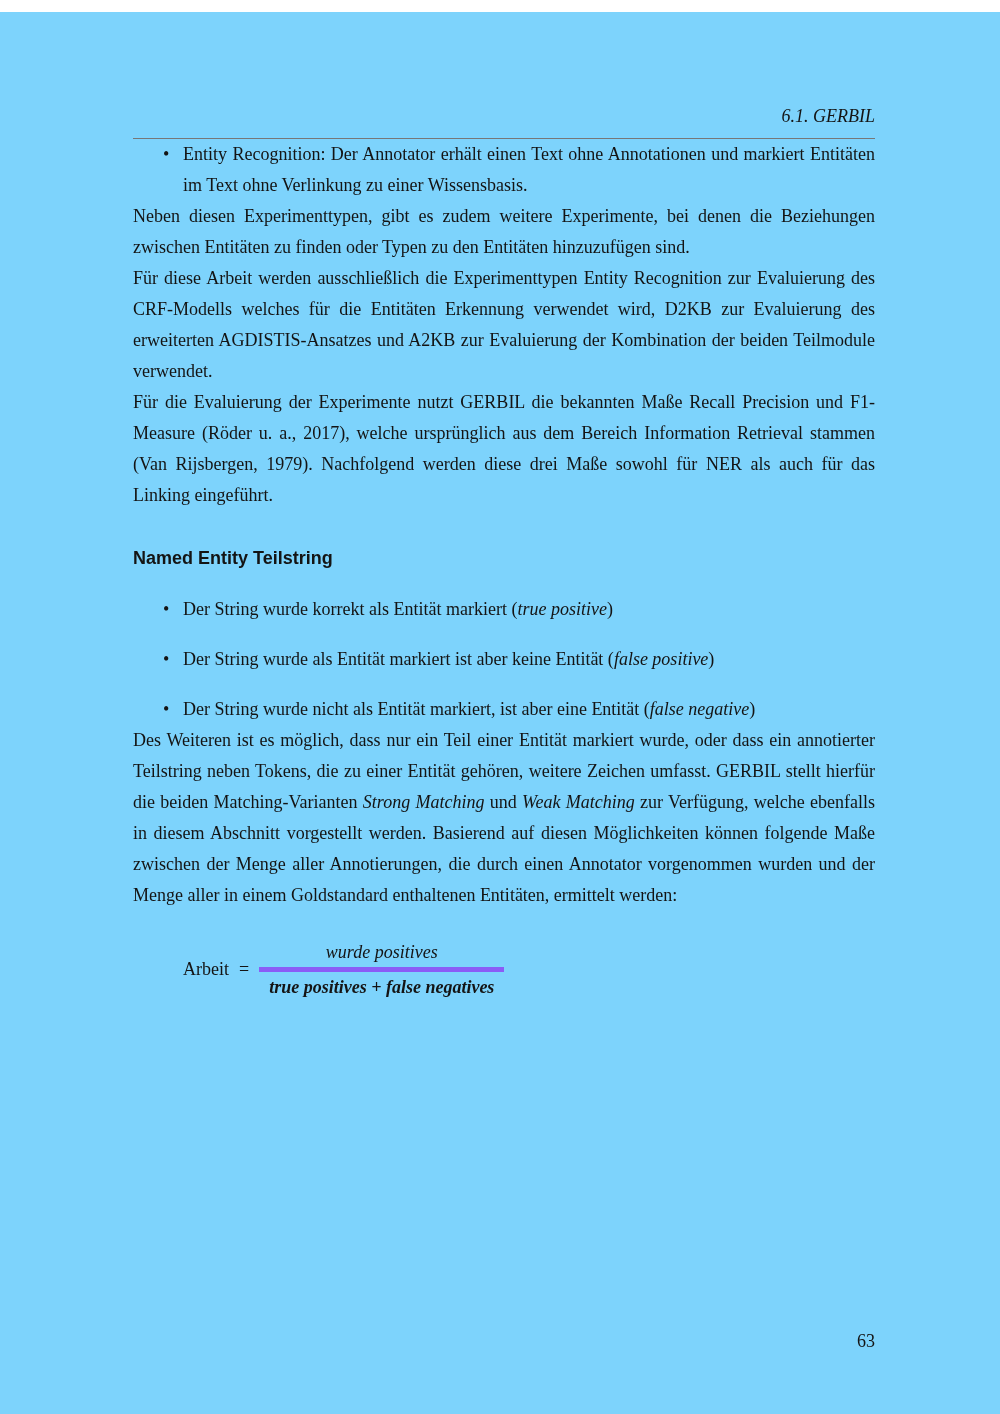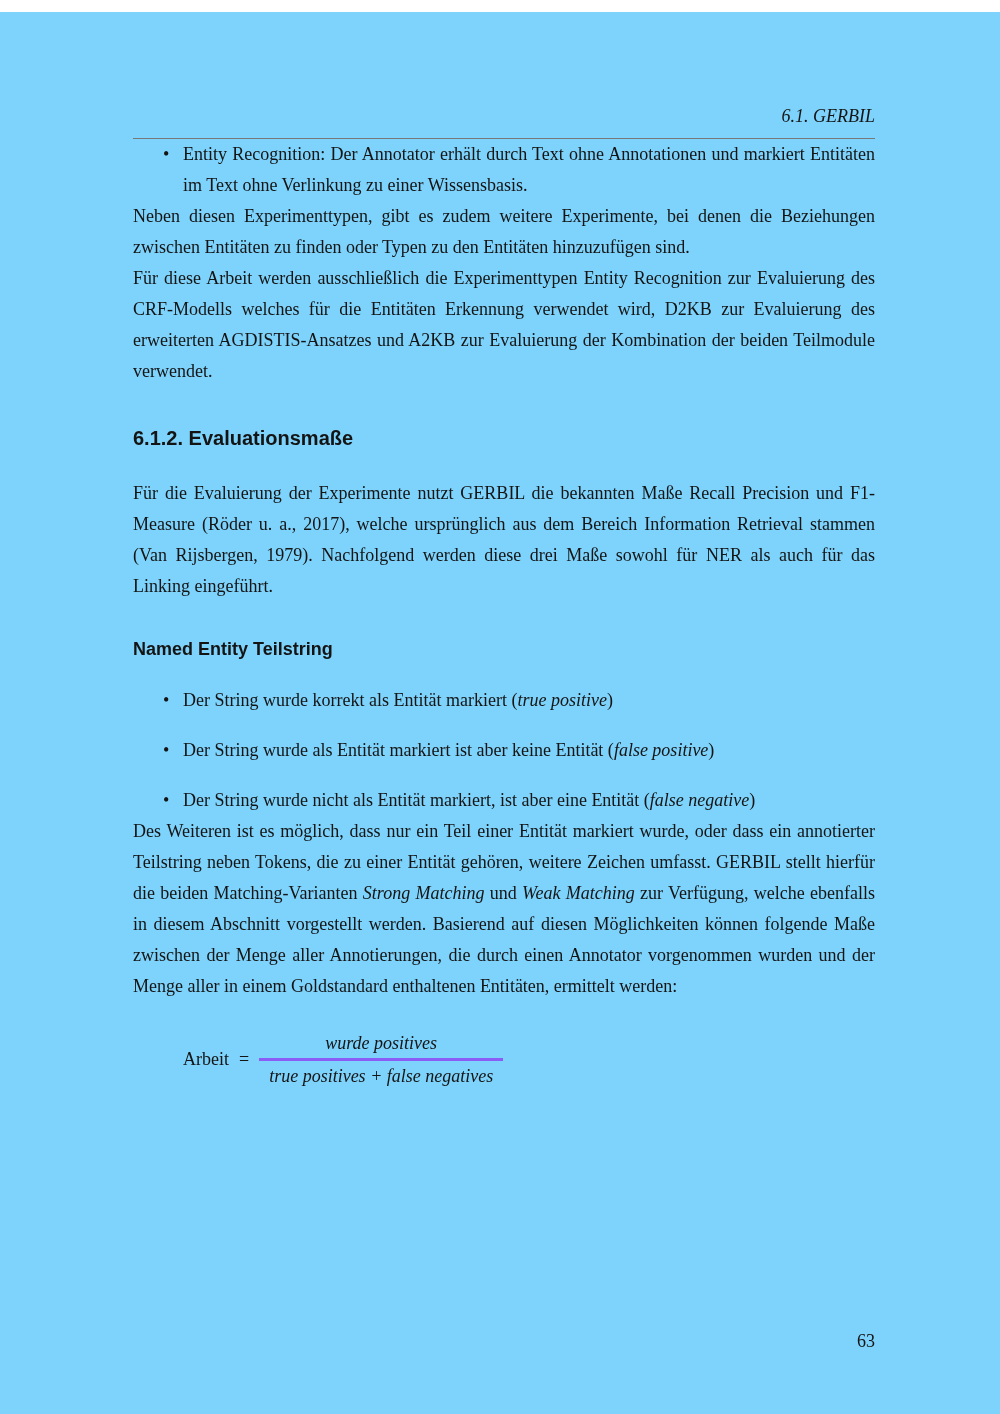--- a/index.html
+++ b/index.html
@@ -63,21 +63,21 @@
   .formula {
     display: flex;
     align-items: center;
     margin: 30px 0 0 50px;
     font-size: 18px;
   }
   .formula .lhs { font-style: normal; }
   .formula .eq { margin: 0 10px; }
   .frac { display: inline-block; text-align: center; font-style: italic; }
   .frac .num { display: block; padding: 0 10px 4px 10px; line-height: 22px; }
-  .frac .den { display: block; border-top: 3px solid #8b5cf6; padding: 4px 10px 0 10px; line-height: 22px; }
+  .frac .den { display: block; border-top: 5px solid #8b5cf6; padding: 4px 10px 0 10px; line-height: 22px; font-weight: bold; }
 
   
   .page-number {
     position: absolute;
     right: 125px;
     bottom: 74px;
     font-size: 18px;
   }
 </style>
 </head>
@@ -89,28 +89,27 @@
     <header>
       <div class="running-header">6.1. GERBIL</div>
       <hr class="header-rule">
     </header>
 
     <div class="body-text">
 
       <ul class="bullets top-list">
         <li>
           <span class="marker">•</span>
-          <span class="li-text">Entity Recognition: Der Annotator erhält durch Text ohne Annotationen und markiert Entitäten im Text ohne Verlinkung zu einer Wissensbasis.</span>
+          <span class="li-text">Entity Recognition: Der Annotator erhält einen Text ohne Annotationen und markiert Entitäten im Text ohne Verlinkung zu einer Wissensbasis.</span>
         </li>
       </ul>
 
       <p class="para">Neben diesen Experimenttypen, gibt es zudem weitere Experimente, bei denen die Beziehungen zwischen Entitäten zu finden oder Typen zu den Entitäten hinzuzufügen sind.</p>
       <p class="para">Für diese Arbeit werden ausschließlich die Experimenttypen Entity Recognition zur Evaluierung des CRF-Modells welches für die Entitäten Erkennung verwendet wird, D2KB zur Evaluierung des erweiterten AGDISTIS-Ansatzes und A2KB zur Evaluierung der Kombination der beiden Teilmodule verwendet.</p>
 
-      <h2 class="section-heading">6.1.2. Evaluationsmaße</h2>
 
       <p class="para">Für die Evaluierung der Experimente nutzt GERBIL die bekannten Maße Recall Precision und F1-Measure (Röder u. a., 2017), welche ursprünglich aus dem Bereich Information Retrieval stammen (Van Rijsbergen, 1979). Nachfolgend werden diese drei Maße sowohl für NER als auch für das Linking eingeführt.</p>
 
       <h3 class="subsection-heading">Named Entity Teilstring</h3>
 
 
       <ul class="bullets ner-list">
         <li>
           <span class="marker">•</span>
           <span class="li-text"><span>Der String wurde korrekt als Entität markiert (</span><span class="em">true positive</span><span>)</span></span>

